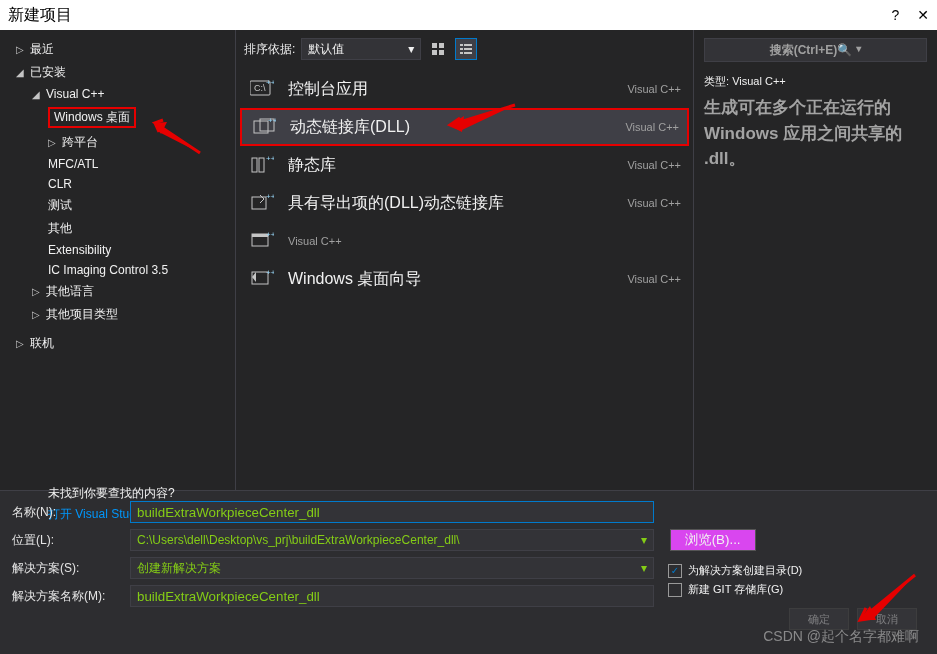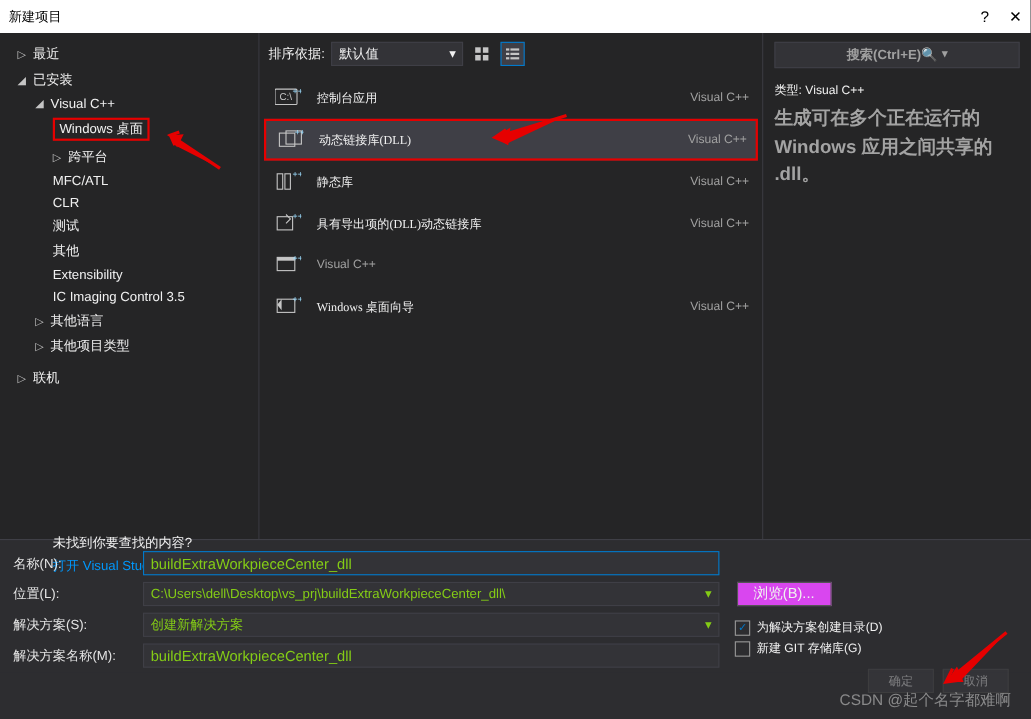--- a/index.html
+++ b/index.html
@@ -1,38 +1,38 @@
 <!DOCTYPE html>
 <html><head>
 <meta charset="utf-8">
 <style>
 * { box-sizing: border-box; margin: 0; padding: 0; font-family: "Microsoft YaHei", "Segoe UI", sans-serif; }
 body { background: #2d2d30; color: #f1f1f1; width: 937px; height: 654px; overflow: hidden; font-size: 12px; position: relative; }
 .titlebar { display: flex; align-items: center; justify-content: space-between; height: 30px; padding: 0 8px; background: #fff; color: #000; }
-.titlebar .title { font-size: 12px; }
+.titlebar .title { font-size: 16px; }
 .titlebar .controls { display: flex; gap: 18px; font-size: 14px; }
 .main { display: flex; height: 460px; }
 .tree { width: 236px; padding: 8px 0; background: #252526; border-right: 1px solid #3f3f46; }
 .tree-item { padding: 3px 0 3px 16px; cursor: pointer; display: flex; align-items: center; gap: 4px; }
 .tree-item.sub1 { padding-left: 32px; }
 .tree-item.sub2 { padding-left: 48px; }
 .tree-item .arrow { width: 10px; display: inline-block; font-size: 10px; color: #c5c5c5; }
 .tree .highlight { border: 2px solid #e60000; display: inline-block; padding: 0 4px; }
 .tree .help { padding: 20px 0 0 48px; color: #f1f1f1; }
 .tree .link { color: #0097fb; padding: 4px 0 0 48px; cursor: pointer; }
 .center { flex: 1; background: #252526; border-right: 1px solid #3f3f46; }
 .toolbar { display: flex; align-items: center; gap: 6px; padding: 8px 8px 10px 8px; color: #f1f1f1; }
 .toolbar .view-btn { width: 22px; height: 22px; display: flex; align-items: center; justify-content: center; border: 1px solid transparent; cursor: pointer; }
 .toolbar .view-btn.active { background: #3f3f46; border: 1px solid #007acc; }
 .template-list { padding: 0 4px; }
 .template { display: flex; align-items: center; height: 38px; padding: 0 8px; gap: 12px; cursor: pointer; }
 .template.selected { background: #3f3f46; border: 1px solid #007acc; }
 .template.highlighted { border: 2px solid #e60000; }
 .template .icon { width: 28px; height: 24px; display: flex; align-items: center; justify-content: center; }
-.template .name { flex: 1; font-size: 11px; font-family: Liberation Serif, serif; }
+.template .name { flex: 1; font-size: 16px; }
 .template .lang { color: #a0a0a0; font-size: 11px; }
 .right { width: 243px; background: #252526; padding: 8px 10px; }
 .search-box { width: 100%; height: 24px; background: #333337; border: 1px solid #3f3f46; color: #a0a0a0; padding: 0 6px; margin-bottom: 12px; display: flex; align-items: center; justify-content: center; font-weight: bold; }
 .right .type { font-size: 11px; margin-bottom: 6px; }
 .right .desc { font-size: 17px; color: #a3a3a3; line-height: 1.5; font-weight: bold; }
 .bottom { background: #2d2d30; padding: 10px 12px 10px 12px; border-top: 1px solid #3f3f46; }
 .form-row { display: flex; align-items: center; margin-bottom: 6px; gap: 8px; }
 .form-row .label { width: 110px; color: #e5e5e5; }
 .form-row input[type=text], .form-row .combo { background: #333337; color: #84cc16; border: 1px solid #3f3f46; height: 22px; padding: 0 6px; }
 .form-row input.name-field { width: 524px; border: 1px solid #007acc; }

